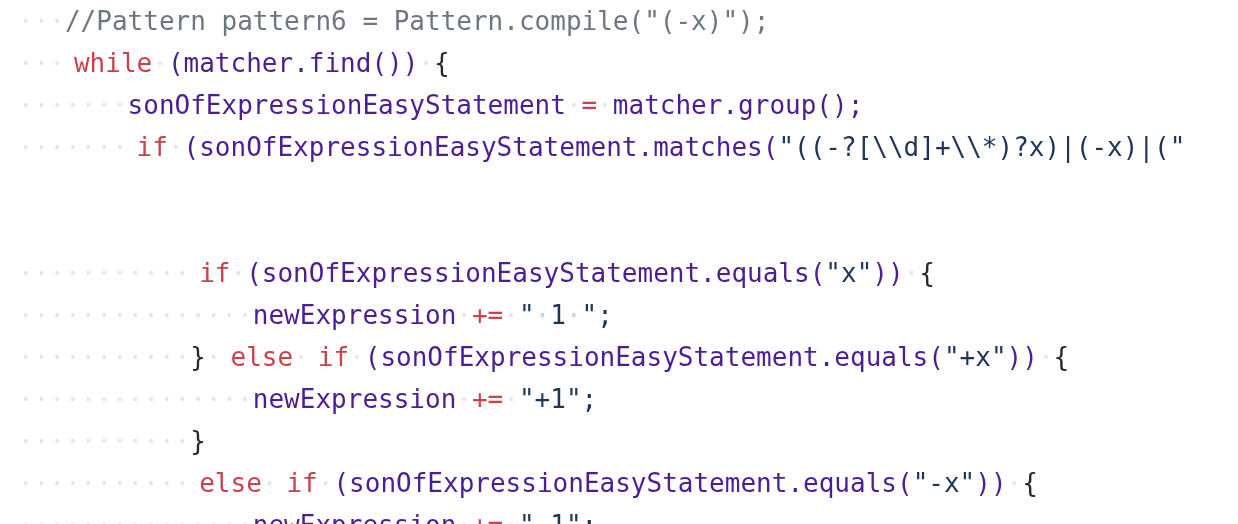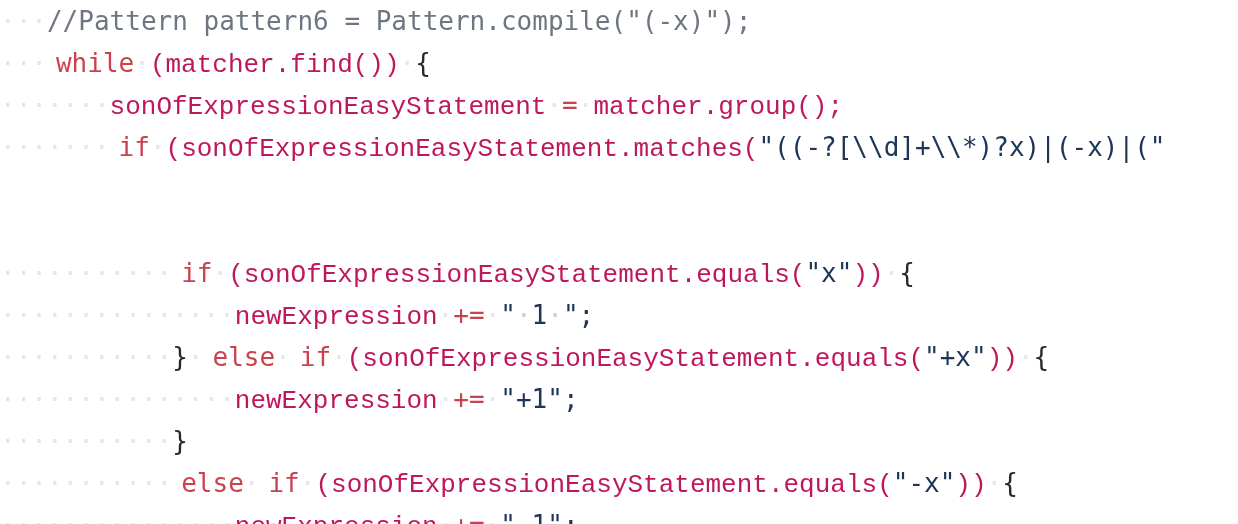--- a/index.html
+++ b/index.html
@@ -26,23 +26,24 @@
     letter-spacing: 0px;
     white-space: pre;
     -webkit-font-smoothing: antialiased;
   }
   .code-line {
     height: 42px;
     line-height: 42px;
     white-space: pre;
     overflow: hidden;
     display: block;
+    padding-left: 18px;
   }
   
-  .tok-plain    { color: #be185d; font-family: Liberation Mono, monospace; }
+  .tok-plain    { color: #4c1d95; }
   .tok-keyword  { color: #c9424d; margin-left: 9px; }
   .tok-operator { color: #c9424d; }
   .tok-string   { color: #1d3557; }
   .tok-comment  { color: #6e7781; }
   .tok-punct    { color: #24292e; }
   
   .ws {
     color: #e4e6e9;
   }
 </style>

